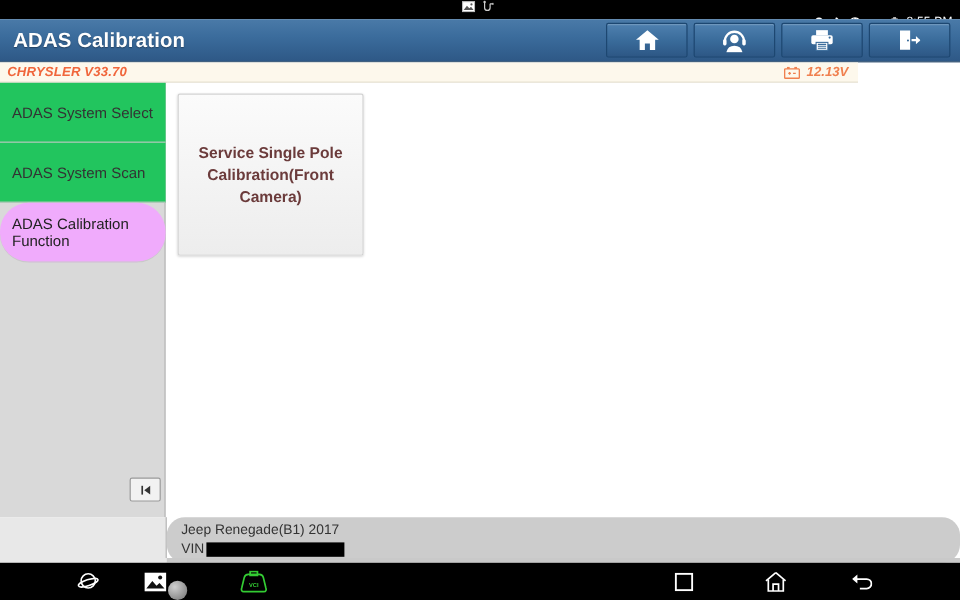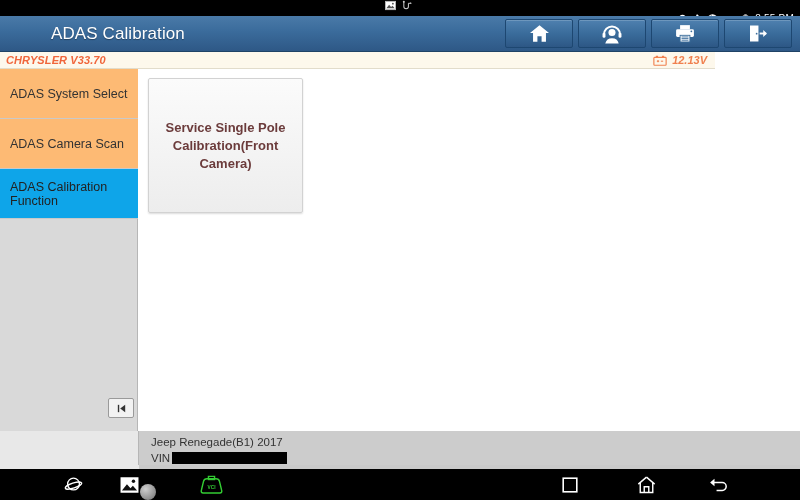--- a/index.html
+++ b/index.html
@@ -24,24 +24,23 @@
   .sb-time { color:#fff; font-size:10px; letter-spacing:.2px; line-height:16px; }
 
   
   .header {
     position:absolute; top:16px; left:0; width:800px; height:36px;
     background:linear-gradient(180deg,#4a7aa8 0%,#3b6c9c 42%,#2e5886 100%);
     border-bottom:1px solid #1f4366;
     display:flex; align-items:center;
   }
   .app-title {
-    color:#fff; font-size:17px; font-weight:normal;
+    color:#fff; font-size:17px; font-weight:bold;
     padding-left:11px; letter-spacing:.1px;
     text-shadow:0 1px 1px rgba(0,0,0,.35);
-    margin-left:40px;
   }
   .toolbar { margin-left:auto; display:flex; gap:5px; padding-right:8px; }
   .tb-btn {
     width:68px; height:29px; border:1px solid #1d4771;
     border-radius:2px;
     background:linear-gradient(180deg,#4f80af 0%,#3a6c9b 50%,#2d5785 100%);
     display:flex; align-items:center; justify-content:center;
     box-shadow:inset 0 1px 0 rgba(255,255,255,.18);
     cursor:pointer;
   }
@@ -59,27 +58,27 @@
   .volt-wrap { margin-left:auto; display:flex; align-items:center; gap:5px; }
   .volt-text { color:#f0804f; font-size:11px; font-style:italic; font-weight:bold; }
 
   
   .sidebar {
     position:absolute; top:69px; left:0; width:138px; height:362px;
     background:#d9d9d9; border-right:1px solid #b6b6b6;
   }
   .menu { width:138px; }
   .menu-item {
-    height:50px; background:#fdba74;
+    height:50px; background:#22c55e;
     border-bottom:1px solid #c9c9c9;
     display:flex; align-items:center;
     padding:0 10px; color:#333; font-size:12.5px;
     line-height:14px; cursor:pointer;
   }
-  .menu-item.active { background:#0ea5e9; color:#222; }
+  .menu-item.active { background:#f0abfc; color:#222;border-radius:24px; }
   .collapse-btn {
     position:absolute; left:108px; bottom:13px;
     width:26px; height:20px;
     background:#f2f2f2; border:1px solid #9a9a9a; border-radius:2px;
     display:flex; align-items:center; justify-content:center;
     font-size:11px; color:#333; cursor:pointer;
   }
 
   
   .content {
@@ -97,20 +96,21 @@
     text-align:center; padding:6px 10px;
     color:#6b3b3b; font-size:13px; line-height:18px;
     cursor:pointer;
   }
 
   
   .vehinfo {
     position:absolute; top:431px; left:139px;
     width:661px; height:38px; background:#cccccc;
     padding:4px 0 0 12px;
+    border-radius:15px;
   }
   .veh-name { color:#333; font-size:11.5px; line-height:15px; }
   .veh-vin-row { display:flex; align-items:flex-end; margin-top:2px; }
   .veh-vin-label { color:#333; font-size:11.5px; }
   .veh-vin-redact {
     display:inline-block; width:115px; height:12px;
     background:#000; margin-left:2px;
   }
 
   
@@ -237,21 +237,21 @@
       <span class="volt-text">12.13V</span>
     </span>
   </div>
 
   <div class="sidebar">
     <div class="menu">
       <div class="menu-item">
         <span>ADAS System Select</span>
       </div>
       <div class="menu-item">
-        <span>ADAS Camera Scan</span>
+        <span>ADAS System Scan</span>
       </div>
       <div class="menu-item active">
         <span>ADAS Calibration Function</span>
       </div>
     </div>
     <div class="collapse-btn">
       <svg width="11" height="11" viewBox="0 0 12 12">
         <rect x="2" y="2" width="1.5" height="8" fill="#333"></rect>
         <path d="M10 2 L10 10 L4.6 6 Z" fill="#333"></path>
       </svg>

